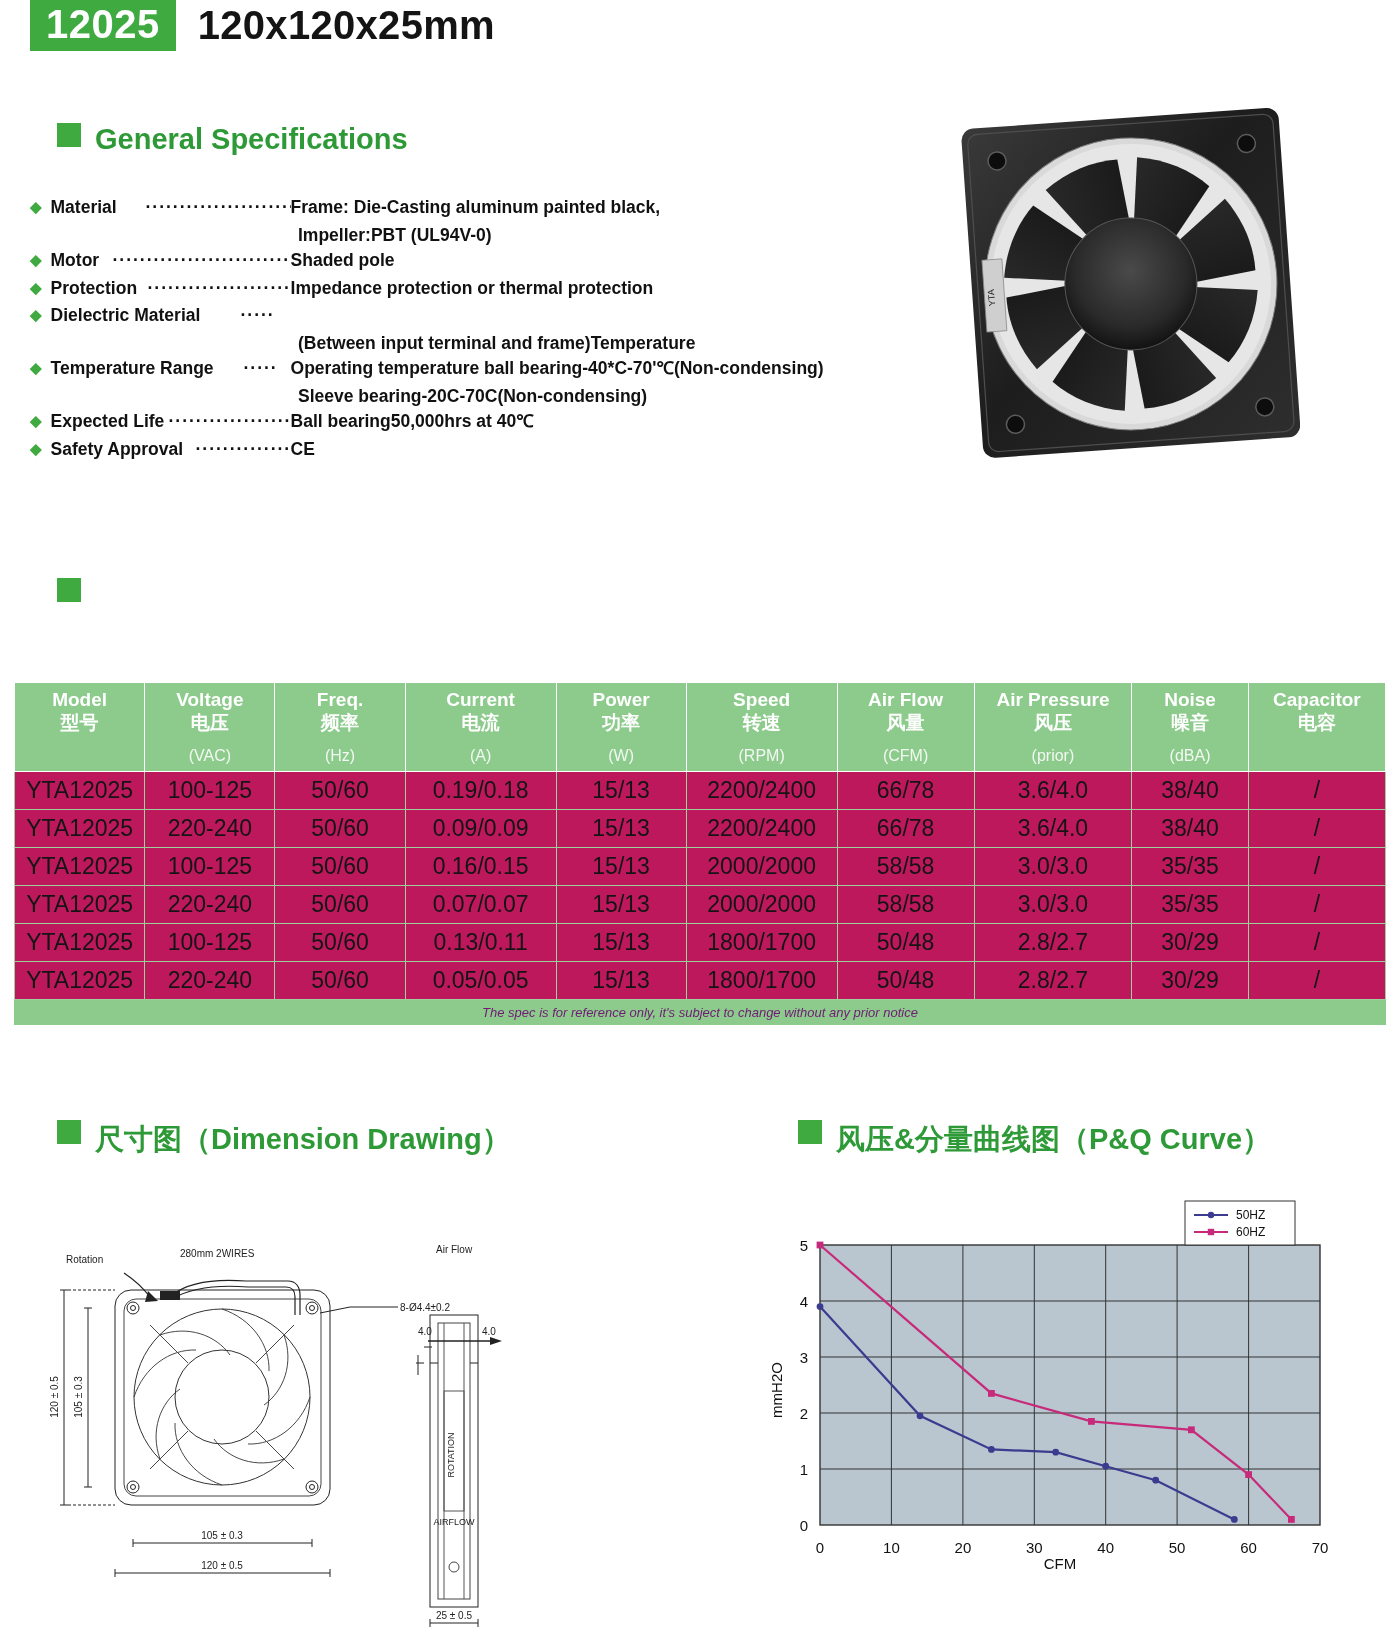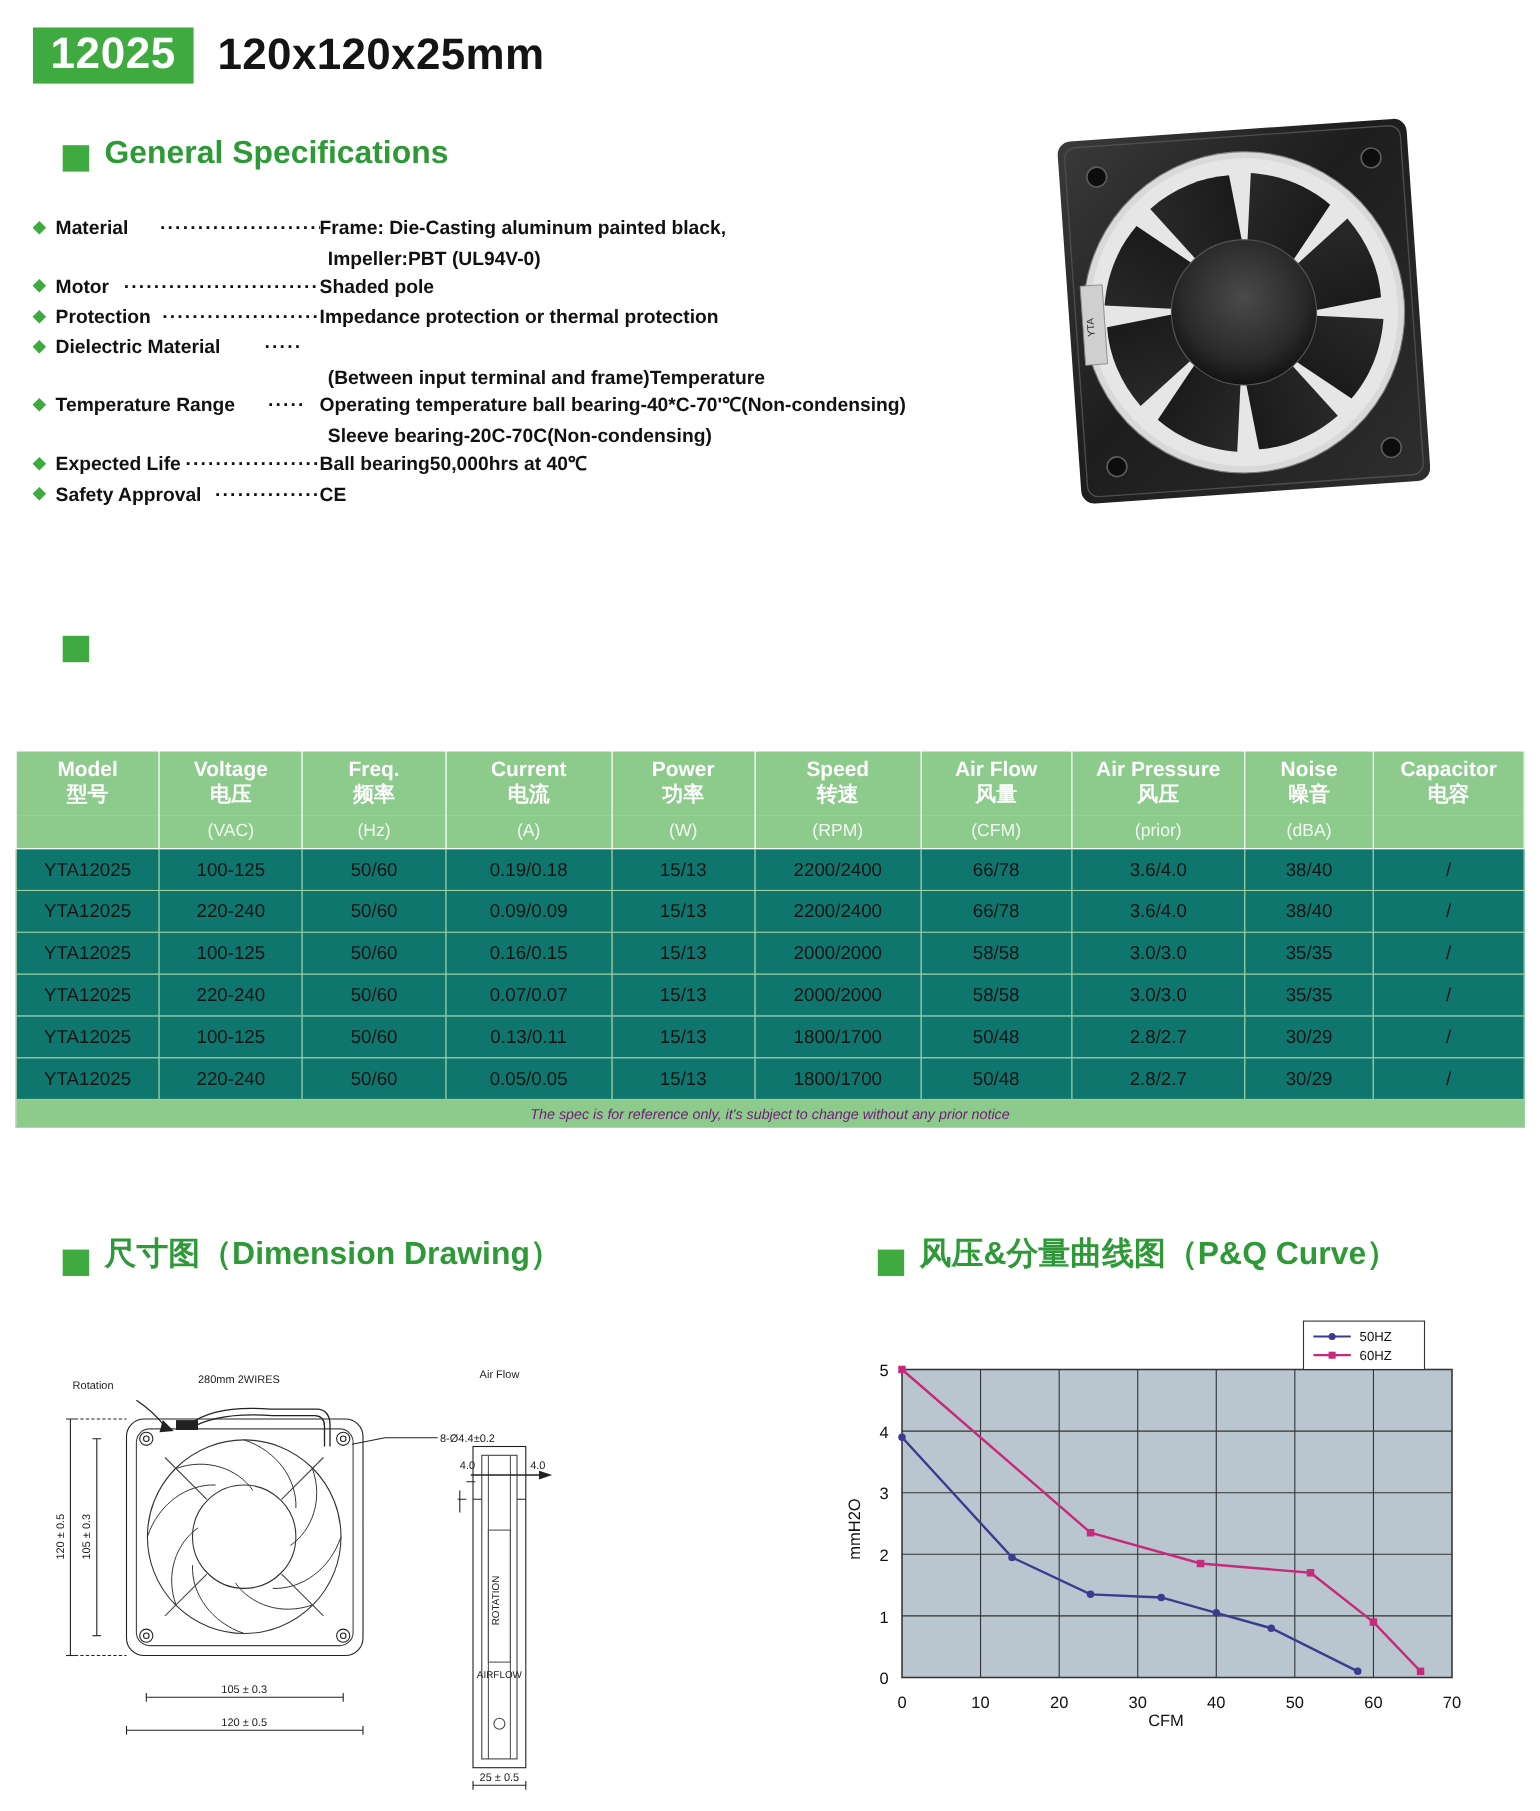--- a/index.html
+++ b/index.html
@@ -13,21 +13,21 @@
     position: relative;
     font-family: "Liberation Sans", sans-serif;
     color: #1a1a1a;
     overflow: hidden;
   }
 
   
   .header {
     position: absolute;
     left: 30px;
-    top: 25px;
+    top: 0;
     display: flex;
     align-items: center;
     justify-content: space-between;
   }
   .model-badge {
     background: #3faa3f;
     color: #ffffff;
     font-size: 40px;
     font-weight: bold;
     padding: 3px 16px 6px 16px;
@@ -39,21 +39,21 @@
     font-size: 40px;
     font-weight: bold;
     color: #141414;
     letter-spacing: 0.3px;
   }
 
   
   .section-title {
     position: absolute;
     display: flex;
-    align-items: flex-end;
+    align-items: flex-start;
     padding-left: 43px;
   }
   .section-title .sq {
     width: 24px;
     height: 24px;
     background: #3faa3f;
     margin-right: 14px;
     flex: none;
   }
   .section-title .txt {
@@ -153,22 +153,22 @@
     color: #f2f8f2;
     font-size: 16px;
     font-weight: normal;
     height: 30px;
     border-color: #ffffff;
     border-top: none;
   }
   table.spec-table tbody td {
     height: 37px;
     color: #141414;
-    background: #0f766e;
-    font-size: 17px;
+    background: #be185d;
+    font-size: 23px;
     margin-left: 11px;
   }
   table.spec-table tfoot td {
     background: #8dcb8d;
     color: #701a75;
     font-size: 13px;
     height: 24px;
     border-color: #8dcb8d;
     font-style: italic;
   }

